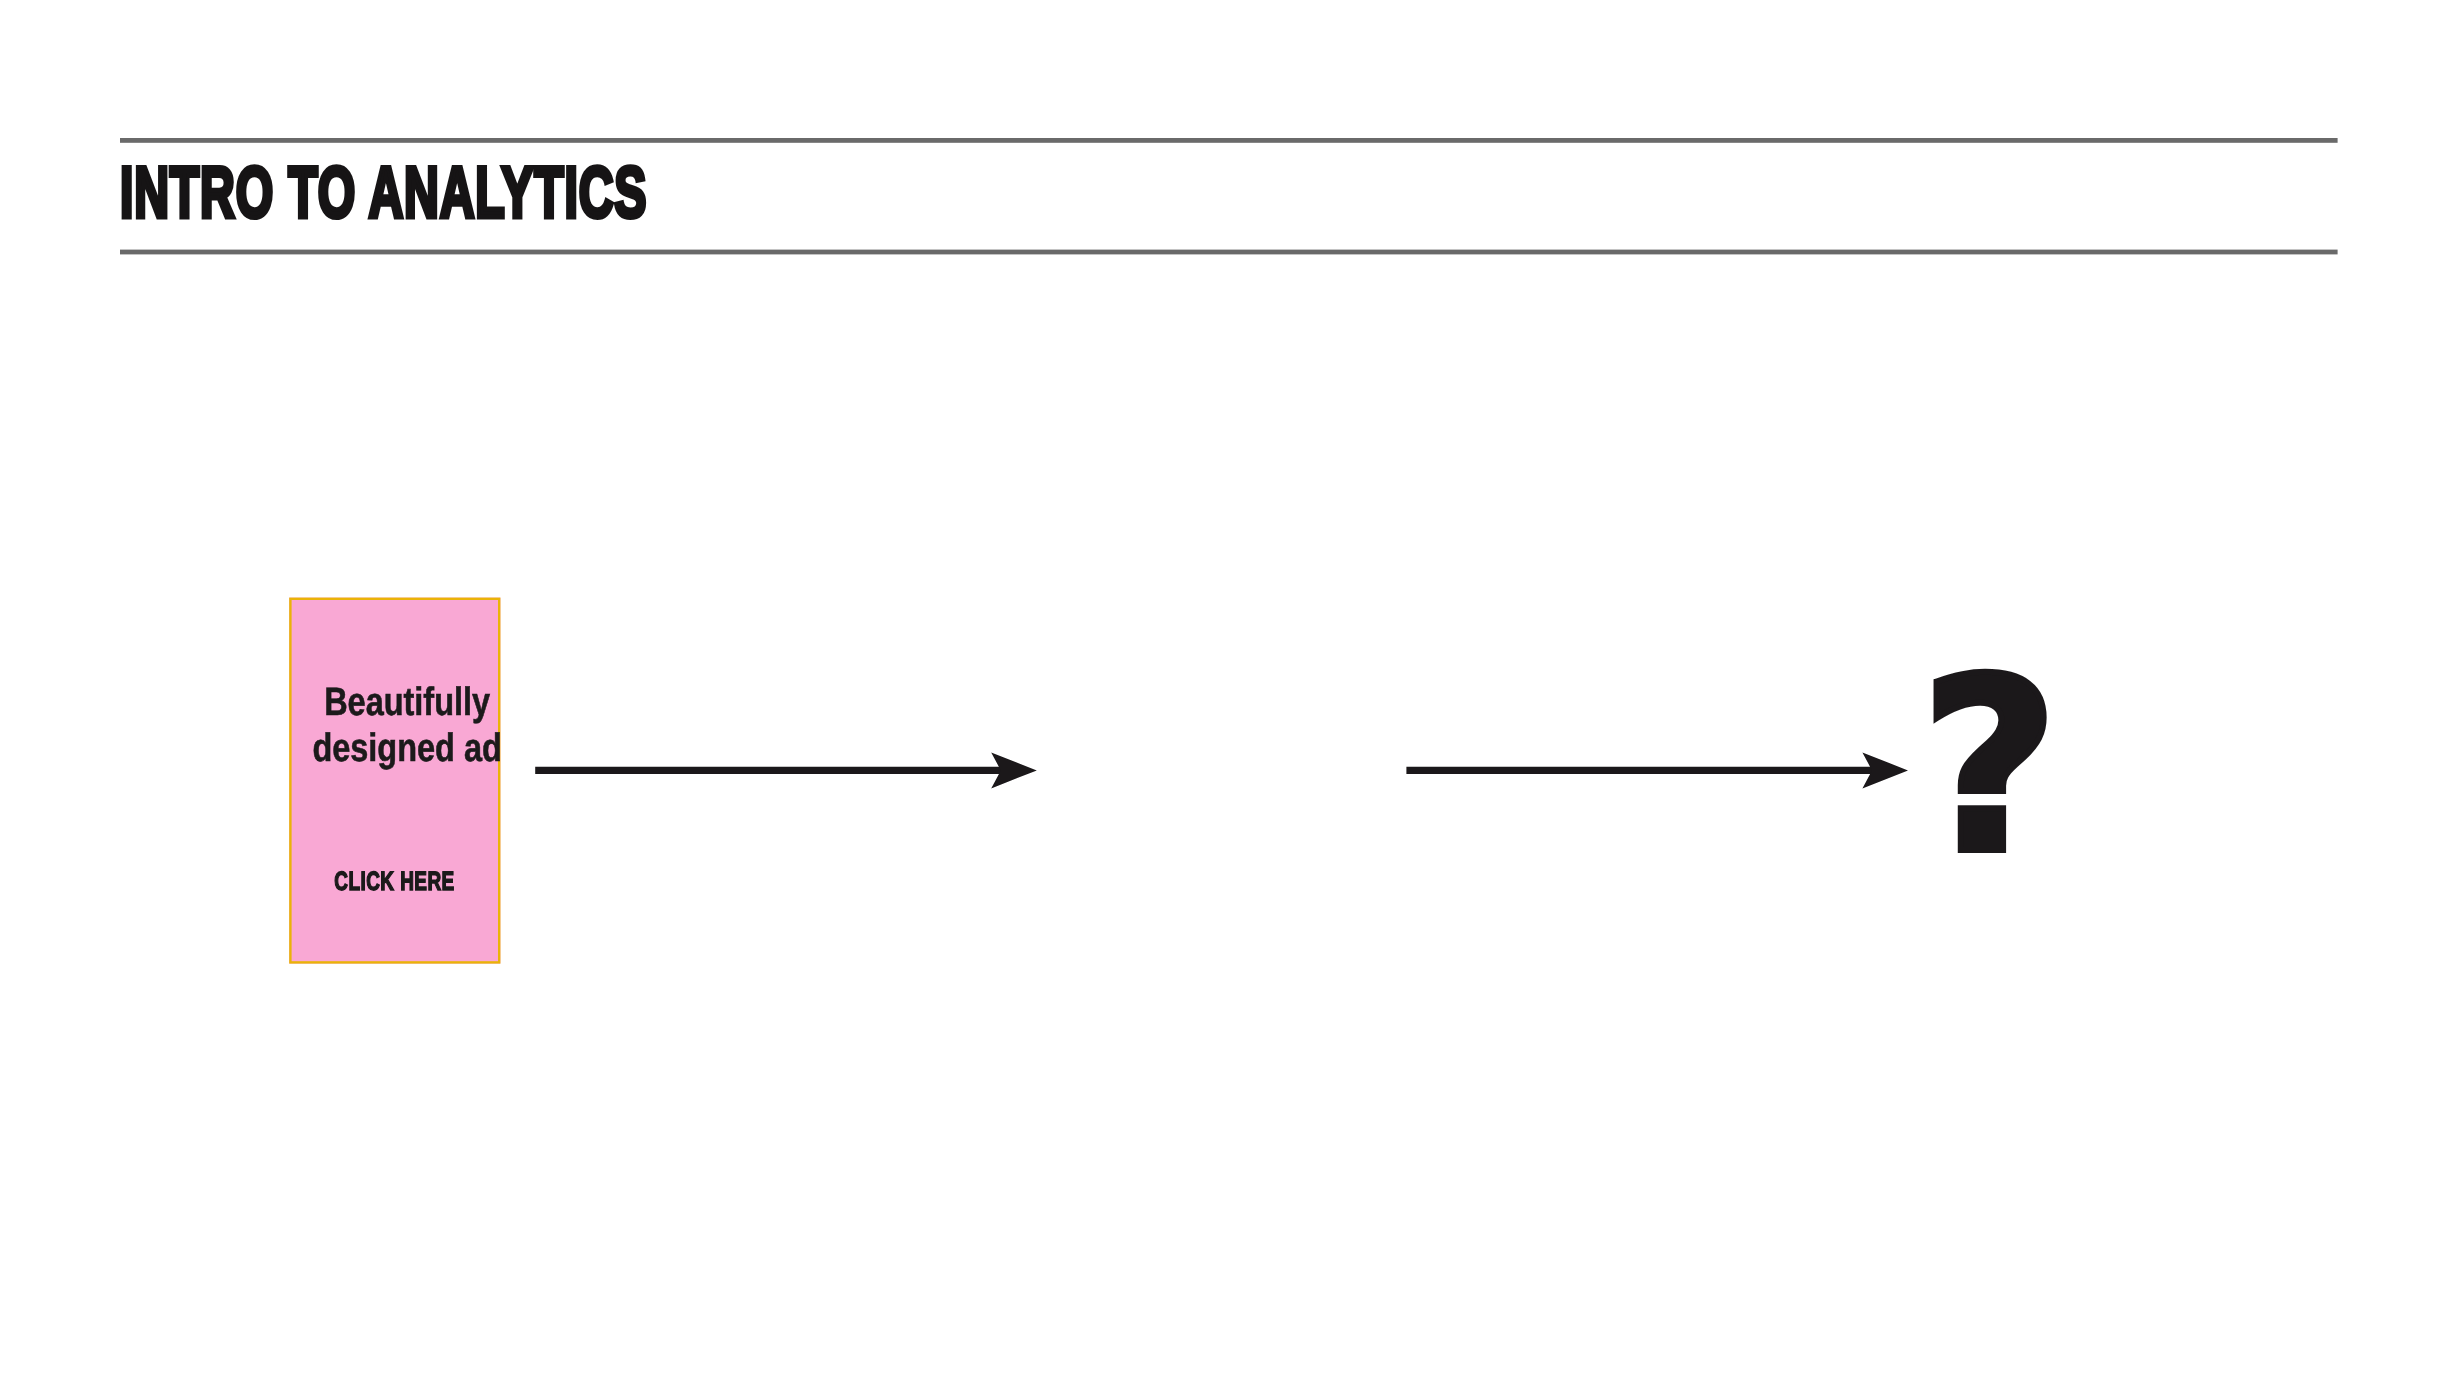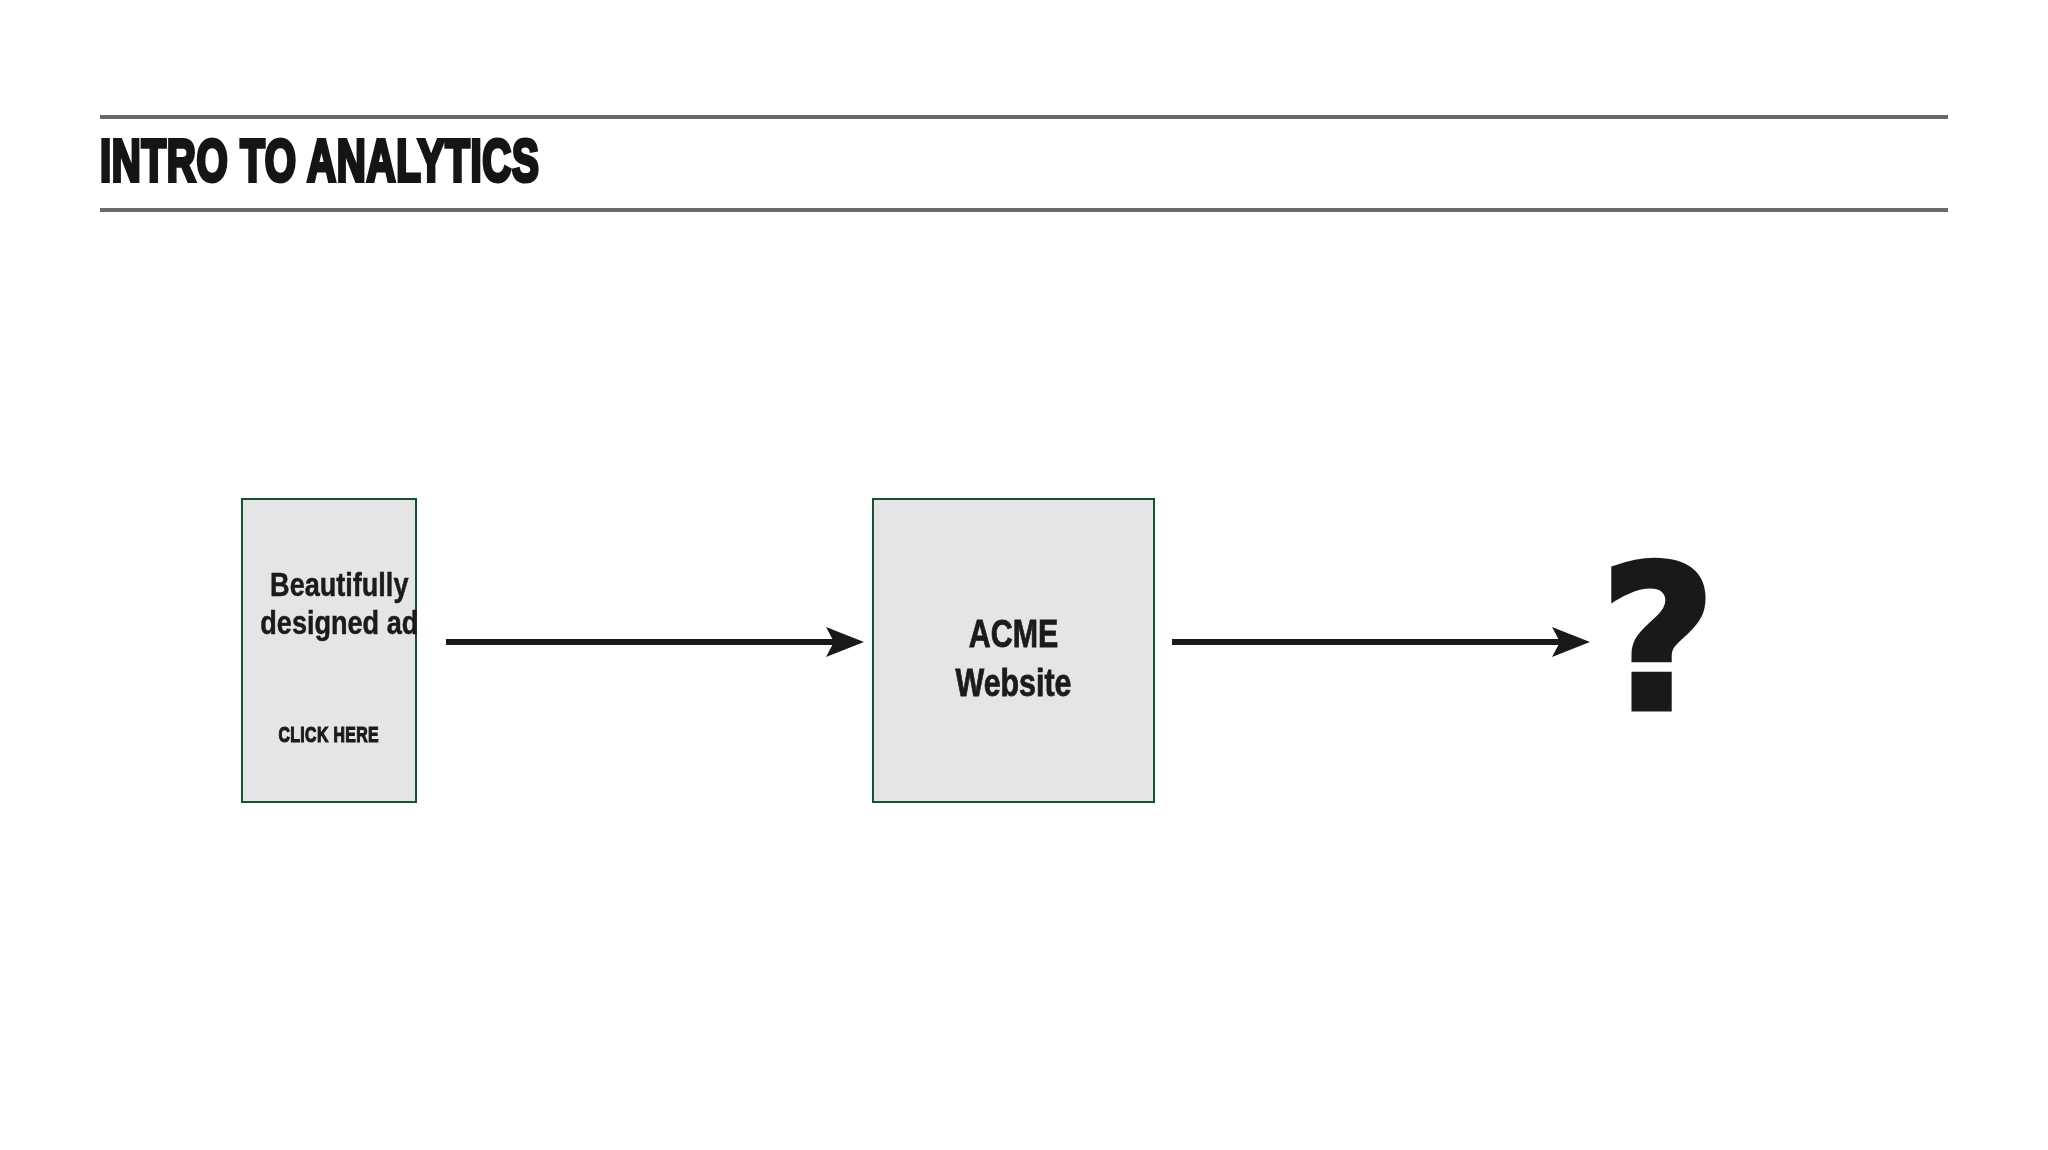--- a/index.html
+++ b/index.html
@@ -45,22 +45,22 @@
   .title .squeeze-title {
     display: inline-block;
     transform: scaleX(0.67);
     transform-origin: left top;
   }
 
   
   .node {
     position: absolute;
     box-sizing: border-box;
-    border: 2px solid #14532d;
-    background: #e5e5e5;
+    border: 2px solid #eab308;
+    background: #f9a8d4;
   }
   .ad-node {
     left: 241px;
     top: 478px;
     width: 176px;
     height: 305px;
   }
   .ad-label {
     position: absolute;
     top: 66px;
@@ -162,25 +162,20 @@
     <div class="ad-cta">
       <span class="squeeze-70">CLICK HERE</span>
     </div>
   </div>
 
   <svg class="arrow arrow-1" viewBox="0 0 432 48" xmlns="http://www.w3.org/2000/svg">
     <line x1="6" y1="24" x2="396" y2="24" stroke="#1b181a" stroke-width="6"></line>
     <polygon points="424,24 386,9 394,24 386,39" fill="#1b181a"></polygon>
   </svg>
 
-  <div class="node website-node">
-    <div class="website-label">
-      <span class="squeeze-80"><span>ACME</span><br><span>Website</span></span>
-    </div>
-  </div>
 
   <svg class="arrow arrow-2" viewBox="0 0 432 48" xmlns="http://www.w3.org/2000/svg">
     <line x1="6" y1="24" x2="396" y2="24" stroke="#1b181a" stroke-width="6"></line>
     <polygon points="424,24 386,9 394,24 386,39" fill="#1b181a"></polygon>
   </svg>
 
   <div class="qmark">?</div>
 
 </div>
 

